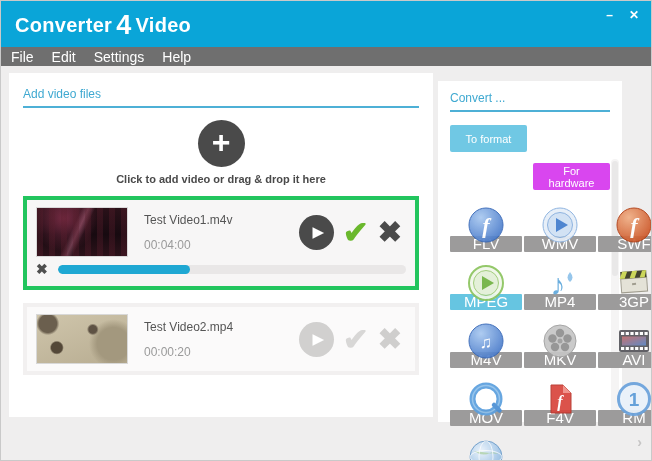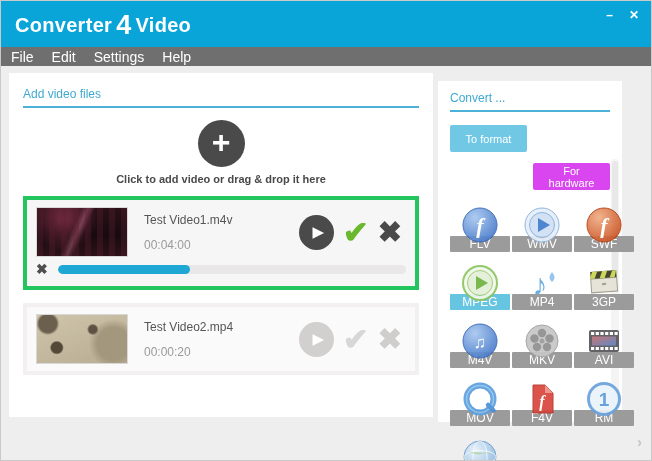--- a/index.html
+++ b/index.html
@@ -65,21 +65,21 @@
   
   .convert-buttons{display:flex;gap:6px;margin-top:13px;}
   .cbtn{flex:1;height:27px;border:none;color:#fff;font-size:11px;font-family:"Liberation Sans",sans-serif;border-radius:2px;cursor:pointer;}
   .cbtn.active{background:#70c8e4;}
   .cbtn.inactive{background:#d946ef;margin-top:38px;}
 
   .format-grid{display:grid;grid-template-columns:repeat(3,1fr);row-gap:11px;column-gap:2px;margin-top:15px;padding-right:8px;}
   .fmt-cell{display:flex;flex-direction:column;align-items:center;cursor:pointer;}
   .fmt-icon{width:40px;height:40px;z-index:2;margin-bottom:-9px;opacity:.92;}
   .fmt-icon svg{width:40px;height:40px;display:block;}
-  .fmt-label{width:60px;height:16px;background:#9c9b9b;color:#fff;font-size:12px;text-align:center;line-height:16px;border-radius:1px;z-index:1;}
+  .fmt-label{width:72px;height:16px;background:#9c9b9b;color:#fff;font-size:15px;text-align:center;line-height:16px;border-radius:1px;z-index:1;}
   .fmt-label.selected{background:#66c5e1;}
 
   .scroll-strip{position:absolute;right:3px;top:78px;bottom:8px;width:8px;background:#f5f4f4;border-radius:4px;}
   .scroll-thumb{position:absolute;top:2px;left:1px;width:6px;height:45%;background:#e9e8e8;border-radius:3px;}
 
   .expand-arrow{position:absolute;right:9px;bottom:10px;color:#c6c5c5;font-size:14px;font-weight:bold;}
 </style>
 </head>
 <body>
 

